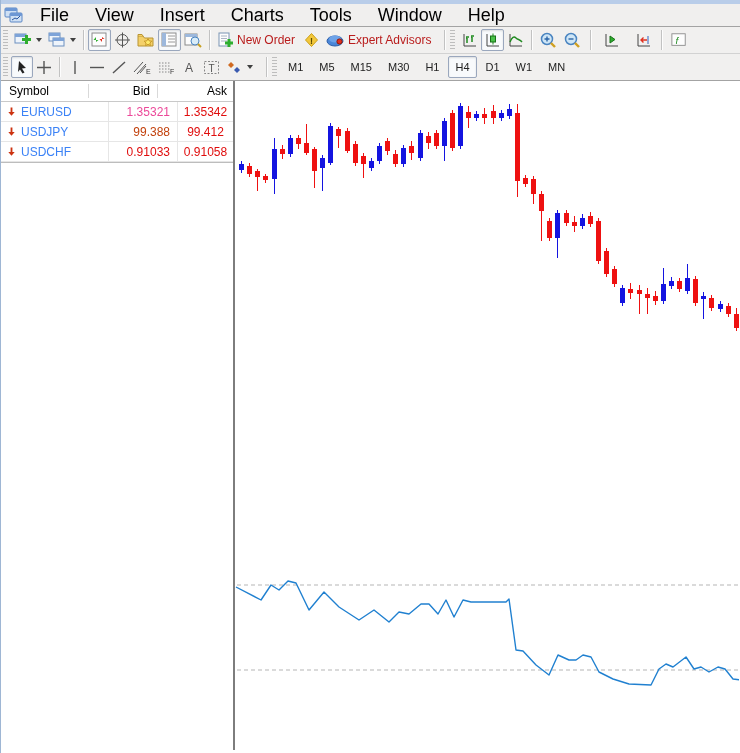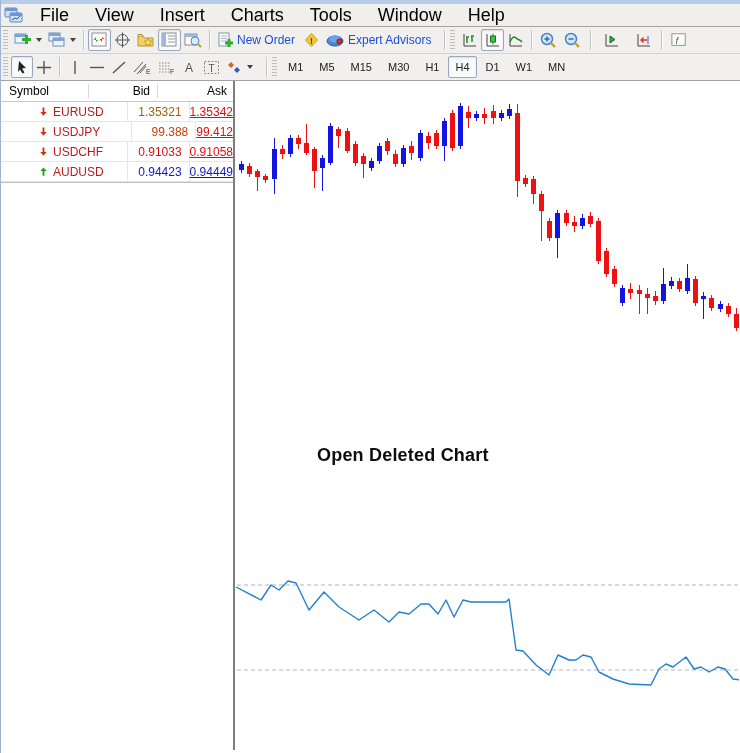--- a/index.html
+++ b/index.html
@@ -21,21 +21,21 @@
   .drawbar { height:27px; background:#f1f0ef; border-bottom:1px solid #a3a3a3;
              display:flex; align-items:center; padding-left:1px; }
   .grip { width:5px; height:20px; margin:0 3px 0 1px;
           background:repeating-linear-gradient(180deg,#bdbdbd 0 1px,transparent 1px 3px);
   }
   .sep { width:1px; height:20px; background:#c2c2c2; margin:0 4px; box-shadow:1px 0 0 #fdfdfd; }
   .tbtn { height:22px; min-width:22px; display:flex; align-items:center; justify-content:center;
           gap:3px; padding:0 2px; border:1px solid transparent; border-radius:2px; }
   .pressed { border:1px solid #9aa7bd !important; background:#f8fafc;
              box-shadow:inset 0 1px 2px rgba(0,0,0,.12); }
-  .tlabel { font-size:12px; color:#1d4ed8; white-space:nowrap; padding-right:2px; }
+  .tlabel { font-size:12px; color:#b91c1c; white-space:nowrap; padding-right:2px; }
   .caret { width:0; height:0; border-left:3px solid transparent; border-right:3px solid transparent;
            border-top:4px solid #404040; margin-left:1px; }
   .cutoff { width:11px; overflow:hidden; justify-content:flex-start; margin-left:2px; }
 
   
   .tfbtn { font-size:11px; color:#222; padding:4px 6px; margin:0 1px; border:1px solid transparent;
            border-radius:2px; background:transparent; font-family:"Liberation Sans",sans-serif; }
   .tfbtn.active { border:1px solid #9aa7bd; background:#f8fafc;
                   box-shadow:inset 0 1px 2px rgba(0,0,0,.12); }
 
@@ -49,24 +49,24 @@
   .mw-title .t { flex:1; }
   .mw-close { font-size:13px; font-weight:bold; color:#333; padding:0 3px; cursor:default; }
   .mw-header { display:flex; height:21px; border-bottom:1px solid #c9c9c9; font-size:12px;
                color:#000; align-items:center; }
   .mw-header .c1 { width:88px; padding-left:8px; border-right:1px solid #d9d9d9; }
   .mw-header .c2 { width:69px; text-align:right; padding-right:7px; border-right:1px solid #d9d9d9; }
   .mw-header .c3 { flex:1; text-align:right; padding-right:6px; }
   .mw-row { display:flex; height:20px; border-bottom:1px solid #e6e6e6; font-size:12px;
             align-items:center; }
   .mw-row .c1 { width:108px; padding-left:5px; display:flex; align-items:center; gap:4px;
-                color:#b91c1c; border-right:1px solid #e6e6e6; height:100%;margin-left:32px; }
+                color:#3b82f6; border-right:1px solid #e6e6e6; height:100%; }
   .mw-row .c2 { width:69px; text-align:right; padding-right:7px; border-right:1px solid #e6e6e6;
                 height:100%; line-height:20px; }
-  .mw-row .c3 { flex:1; text-align:left; height:100%; line-height:20px;text-decoration:underline; }
+  .mw-row .c3 { flex:1; text-align:center; height:100%; line-height:20px; }
   .mw-rows-end { border-bottom:1px solid #bdbdbd; }
   .mw-fill { flex:1; background:#fff; }
 
   .chart-area { flex:1; position:relative; background:#fff; }
   .chart-area svg { position:absolute; left:0; top:0; }
   .chart-label { position:absolute; left:82px; top:364px; font-size:18px; font-weight:bold;
                  color:#0d0d0d; letter-spacing:.2px; white-space:nowrap; }
 </style>
 </head>
 <body>
@@ -353,21 +353,21 @@
         <span class="c3">Ask</span>
       </div>
       <div id="mw-rows" class="mw-rows-end">
           <div class="mw-row">
             <span class="c1">
               <svg width="11" height="11" viewBox="0 0 12 11">
                 <path d="M5 1v5H2.5L6 10l3.5-4H7V1z" fill="#cc3311"></path>
               </svg>
               <span>EURUSD</span>
             </span>
-            <span class="c2" style="color:#a16207">1.35321</span>
+            <span class="c2" style="color:#ec4899">1.35321</span>
             <span class="c3" style="color:#e00d0d">1.35342</span>
           </div>
           <div class="mw-row">
             <span class="c1">
               <svg width="11" height="11" viewBox="0 0 12 11">
                 <path d="M5 1v5H2.5L6 10l3.5-4H7V1z" fill="#cc3311"></path>
               </svg>
               <span>USDJPY</span>
             </span>
             <span class="c2" style="color:#c2410c">99.388</span>
@@ -375,30 +375,20 @@
           </div>
           <div class="mw-row">
             <span class="c1">
               <svg width="11" height="11" viewBox="0 0 12 11">
                 <path d="M5 1v5H2.5L6 10l3.5-4H7V1z" fill="#cc3311"></path>
               </svg>
               <span>USDCHF</span>
             </span>
             <span class="c2" style="color:#e00d0d">0.91033</span>
             <span class="c3" style="color:#e00d0d">0.91058</span>
-          </div>
-          <div class="mw-row">
-            <span class="c1">
-              <svg width="11" height="11" viewBox="0 0 12 11">
-                <path d="M5 10V5H2.5L6 1l3.5 4H7v5z" fill="#1f9e1f"></path>
-              </svg>
-              <span>AUDUSD</span>
-            </span>
-            <span class="c2" style="color:#1414cc">0.94423</span>
-            <span class="c3" style="color:#1414cc">0.94449</span>
           </div>
         </div>
       <div class="mw-fill"></div>
     </div>
 
     <div class="chart-area">
       <svg id="chart-svg" width="504" height="669" viewBox="0 0 504 669">
           <line x1="2" x2="504" y1="504" y2="504" stroke="#b5b5b5" stroke-dasharray="4 3"></line>
           <line x1="2" x2="504" y1="589" y2="589" stroke="#b5b5b5" stroke-dasharray="4 3"></line>
           <line x1="6.5" x2="6.5" y1="80" y2="92" stroke="#1414e0"></line>
@@ -520,16 +510,15 @@
           <line x1="476.5" x2="476.5" y1="214" y2="230" stroke="#ee1111"></line>
           <rect x="474" y="217" width="5" height="10" fill="#ee1111"></rect>
           <line x1="485.5" x2="485.5" y1="220" y2="231" stroke="#1414e0"></line>
           <rect x="483" y="223" width="5" height="5" fill="#1414e0"></rect>
           <line x1="493.5" x2="493.5" y1="222" y2="236" stroke="#ee1111"></line>
           <rect x="491" y="225" width="5" height="8" fill="#ee1111"></rect>
           <line x1="501.5" x2="501.5" y1="227" y2="250" stroke="#ee1111"></line>
           <rect x="499" y="233" width="5" height="14" fill="#ee1111"></rect>
           <polyline points="1,506 26,519 36,504 44,509 53,500 61,502 74,529 89,511 104,526 124,539 139,529 154,541 164,531 174,533 186,523 194,523 203,533 211,519 219,536 228,519 236,521 271,521 274,518 281,569 288,570 301,584 314,594 323,574 334,579 341,579 348,574 356,576 364,591 378,598 394,603 416,604 424,588 431,583 438,586 451,576 459,588 466,586 474,591 483,586 490,588 498,598 506,599" fill="none" stroke="#2080d0" stroke-width="1.4" stroke-linejoin="round"></polyline>
         </svg>
-      <div class="chart-label">Open Deleted Chart</div>
     </div>
   </div>
 </div>
 
 </body></html>

